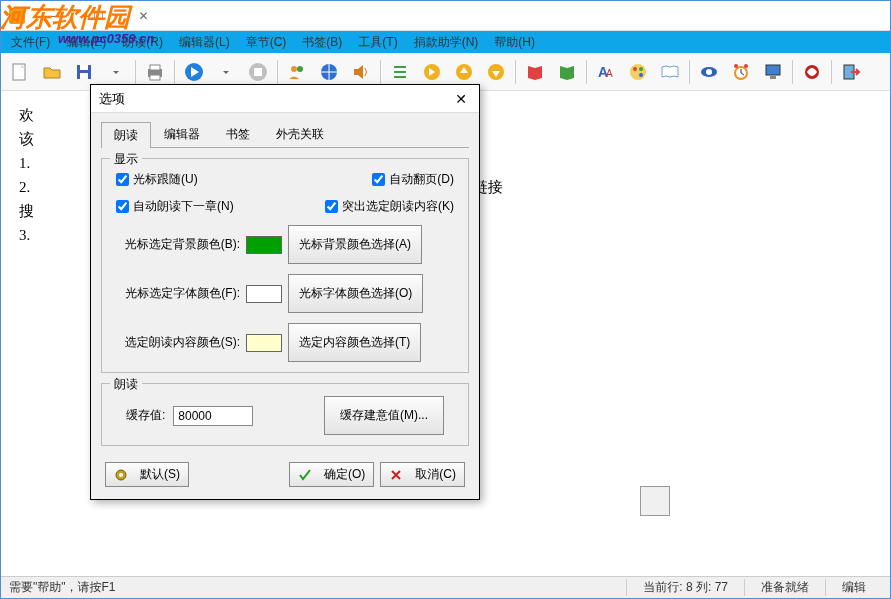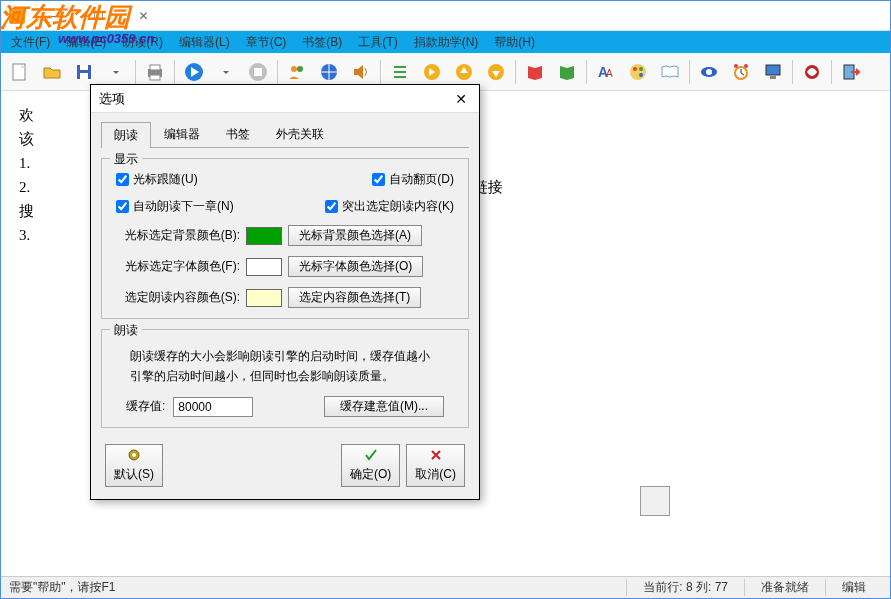--- a/index.html
+++ b/index.html
@@ -40,27 +40,27 @@
 .row:last-child { margin-bottom: 0; }
 .chk { display: flex; align-items: center; gap: 4px; cursor: pointer; }
 .chk input { width: 13px; height: 13px; }
 .row.checks { justify-content: space-between; padding: 0 4px; }
 .row.color { gap: 6px; }
 .lbl { font-size: 12px; min-width: 128px; text-align: right; }
 .swatch { width: 36px; height: 18px; border: 1px solid #666; }
 .sw-green { background: #00a000; }
 .sw-white { background: #fff; }
 .sw-cream { background: #ffffcc; }
-.btn { padding: 1px 10px; border: 1px solid #888; background: linear-gradient(#fdfdfd,#e4e4e4); cursor: pointer; font-size: 12px; min-width: 120px; text-align: center; }
+.btn { padding: 10px 10px; border: 1px solid #888; background: linear-gradient(#fdfdfd,#e4e4e4); cursor: pointer; font-size: 12px; min-width: 120px; text-align: center; }
 .desc { font-size: 12px; line-height: 20px; padding: 4px 18px 10px; }
 .input-row { display: flex; align-items: center; gap: 8px; padding: 0 14px; }
 .input-row input[type=text] { width: 80px; padding: 2px 4px; border: 1px solid #888; font-size: 12px; }
 .dlg-footer { display: flex; align-items: center; padding: 6px 4px 2px; gap: 6px; }
 .dlg-footer .spacer { flex: 1; }
-.fbtn { padding: 3px 8px; border: 1px solid #888; background: linear-gradient(#fdfdfd,#e4e4e4); cursor: pointer; font-size: 12px; display: flex; align-items: center; gap: 4px; flex-direction: column; }
+.fbtn { padding: 3px 8px; border: 1px solid #888; background: linear-gradient(#fdfdfd,#e4e4e4); cursor: pointer; font-size: 12px; display: flex; align-items: center; gap: 12px; }
 .ico { width: 14px; height: 14px; display: inline-block; }
 
 
 svg { display: block; }
 </style>
 </head>
 <body>
 
 <div class="window">
   <div class="titlebar">
@@ -322,21 +322,20 @@
       </div>
       <div class="row color">
         <span class="lbl">选定朗读内容颜色(S):</span>
         <div class="swatch sw-cream"></div>
         <div class="btn">选定内容颜色选择(T)</div>
       </div>
     </div>
 
     <div class="group">
       <div class="group-title">朗读</div>
-      <div class="desc">朗读缓存的大小会影响朗读引擎的启动时间，缓存值越小引擎的启动时间越小，但同时也会影响朗读质量。</div>
       <div class="input-row">
         <span>缓存值:</span>
         <input type="text" value="80000" style="">
         <div style="flex:1"></div>
         <div class="btn">缓存建意值(M)...</div>
       </div>
     </div>
 
     <div class="dlg-footer">
       <div class="fbtn">

